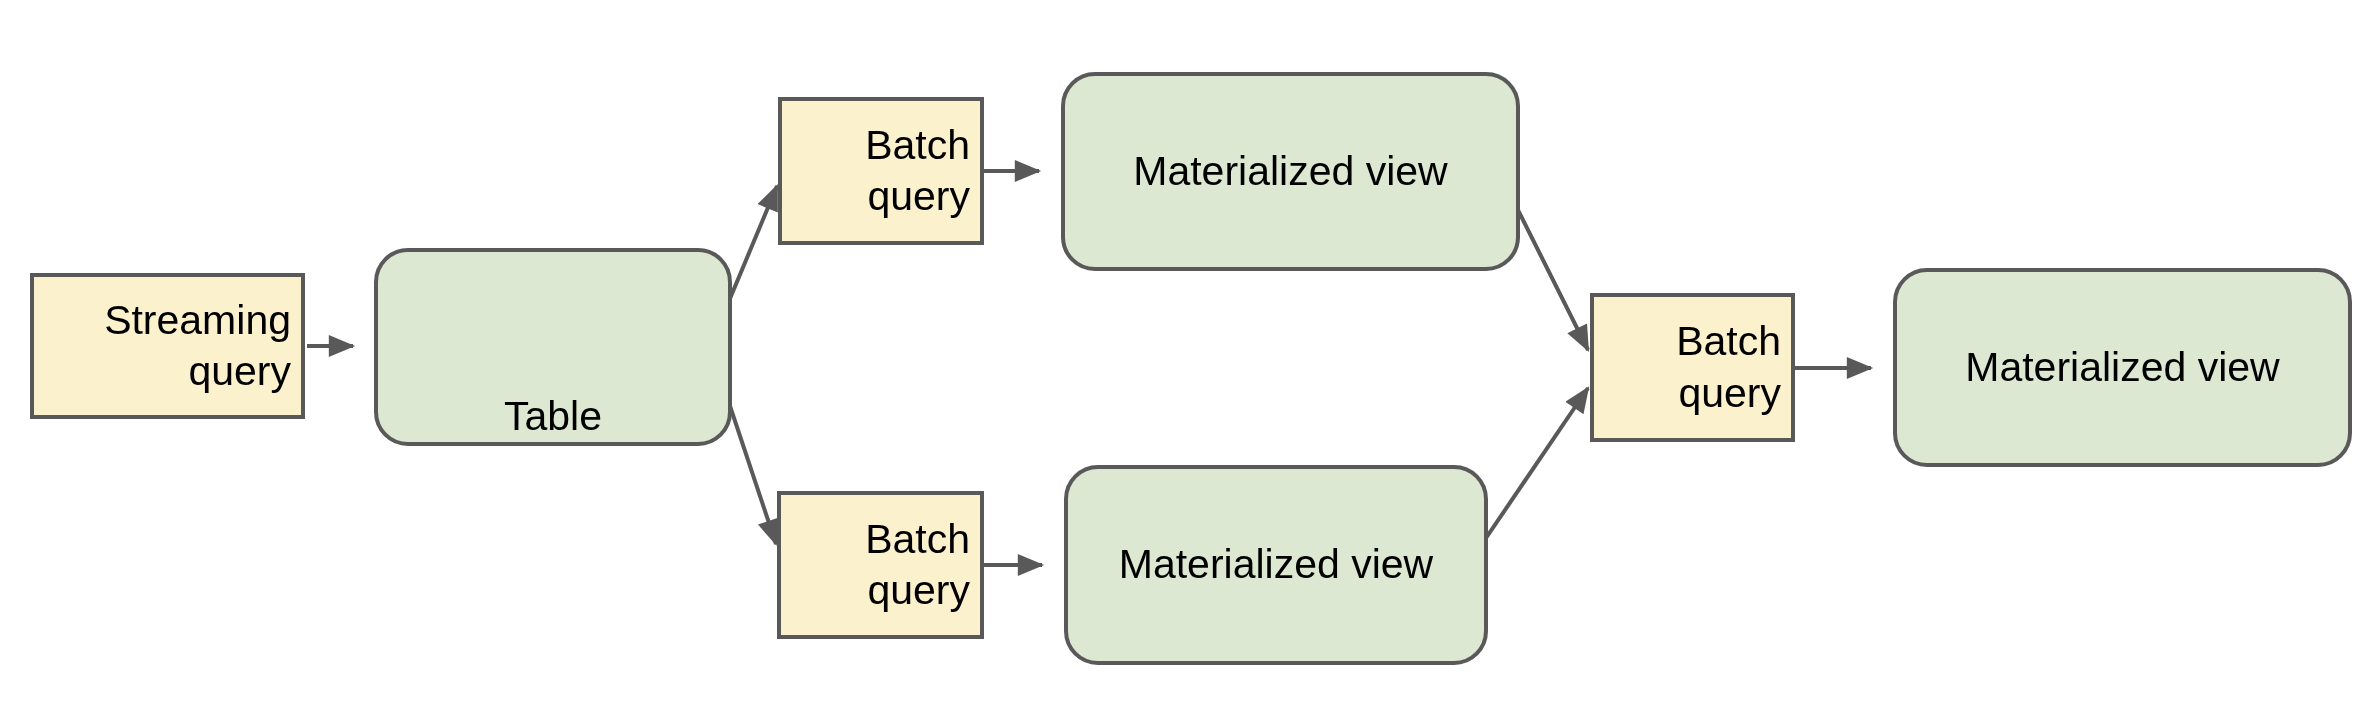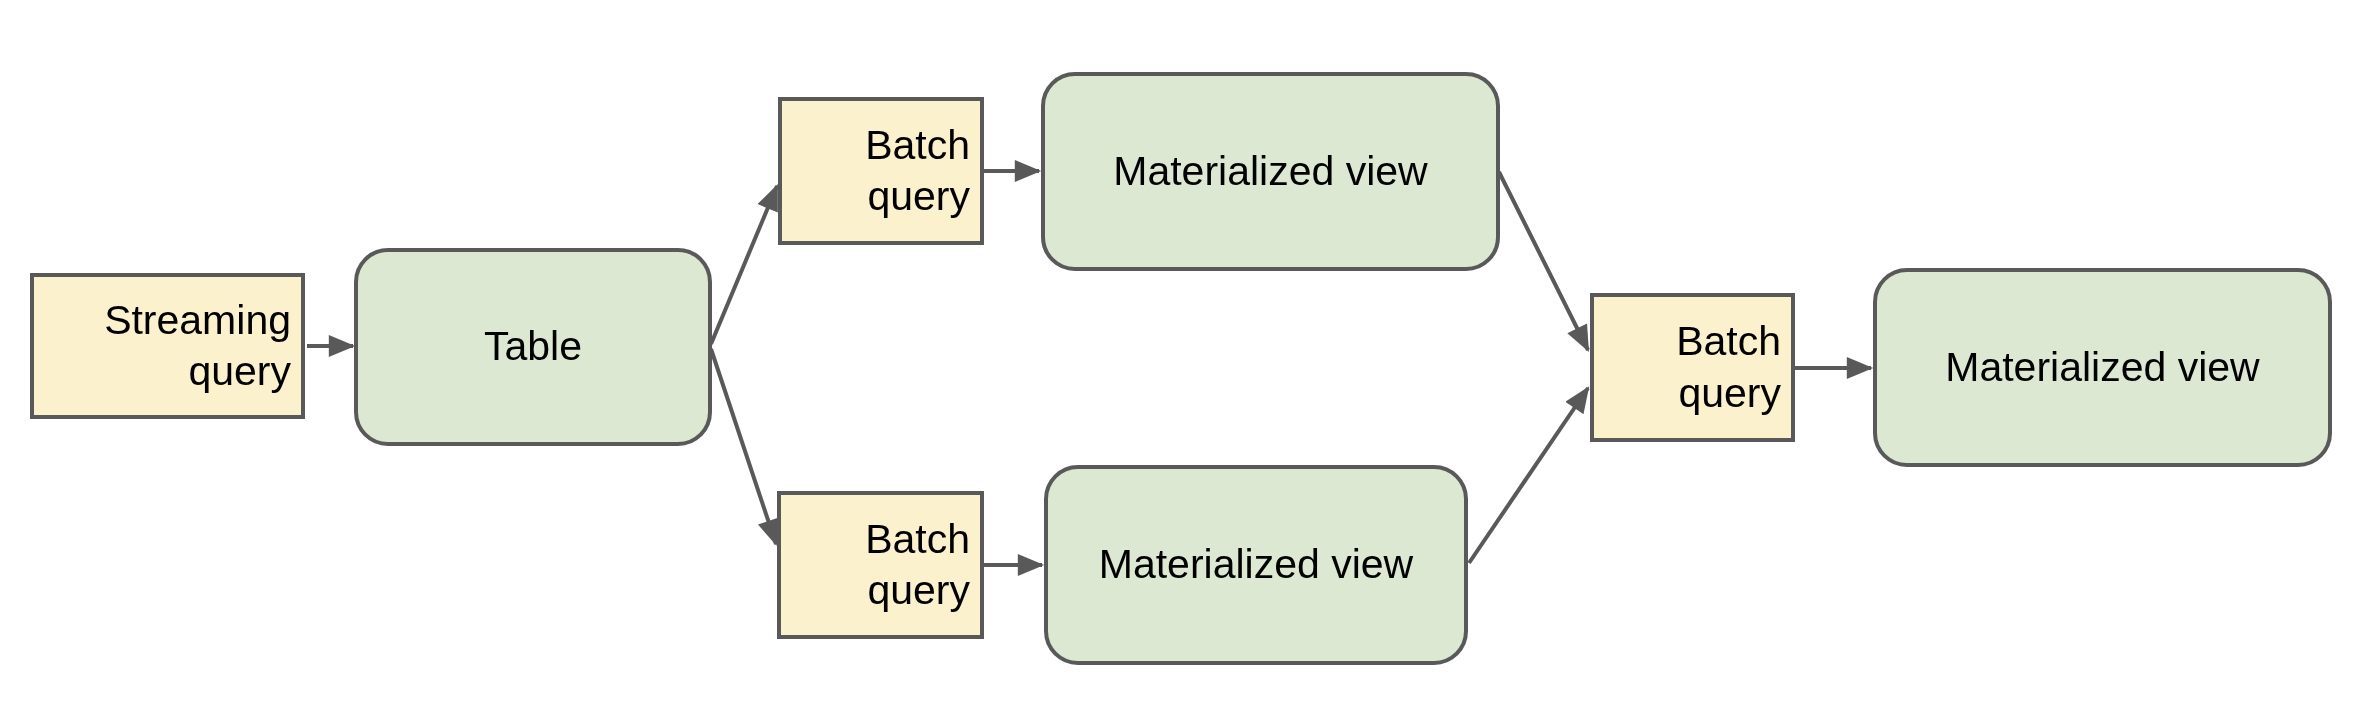--- a/index.html
+++ b/index.html
@@ -41,20 +41,21 @@
     line-height: 1.25;
   }
   .node.query {
     background: var(--c-query_fill, #FBF1CC);
     border-radius: 0;
     text-align: right;
   }
   .node.store {
     background: var(--c-store_fill, #DDE8D3);
     border-radius: 34px;
+    margin-left: 20px;
   }
   .node .label {
     padding: 0 10px;
     white-space: pre-line;
   }
 </style>
 </head>
 <body>
 
 <div id="canvas" style="--c-background: #ffffff; --c-query_fill: #FBF1CC; --c-store_fill: #DDE8D3; --c-border: #595959; --c-arrow: #595959; --c-text: #000000;">
@@ -72,21 +73,21 @@
     <line class="edge" x1="983" y1="565" x2="1042" y2="565" marker-end="url(#arrowhead)"></line>
     <line class="edge" x1="1499" y1="172" x2="1588" y2="350" marker-end="url(#arrowhead)"></line>
     <line class="edge" x1="1469" y1="563" x2="1588" y2="388" marker-end="url(#arrowhead)"></line>
     <line class="edge" x1="1794" y1="368" x2="1871" y2="368" marker-end="url(#arrowhead)"></line>
   </svg>
 
   <div class="node query" style="left:30px; top:273px; width:275px; height:146px;">
     <span class="label">Streaming query</span>
   </div>
 
-  <div class="node store" style="left:354px; top:248px; width:358px; height:198px;">
+  <div class="node store" style="left:354px; top:248px; width:358px; height:198px;align-items:flex-end;">
     <span class="label">Table</span>
   </div>
 
   <div class="node query" style="left:778px; top:97px; width:206px; height:148px;">
     <span class="label">Batch query</span>
   </div>
 
   <div class="node store" style="left:1041px; top:72px; width:459px; height:199px;">
     <span class="label">Materialized view</span>
   </div>

